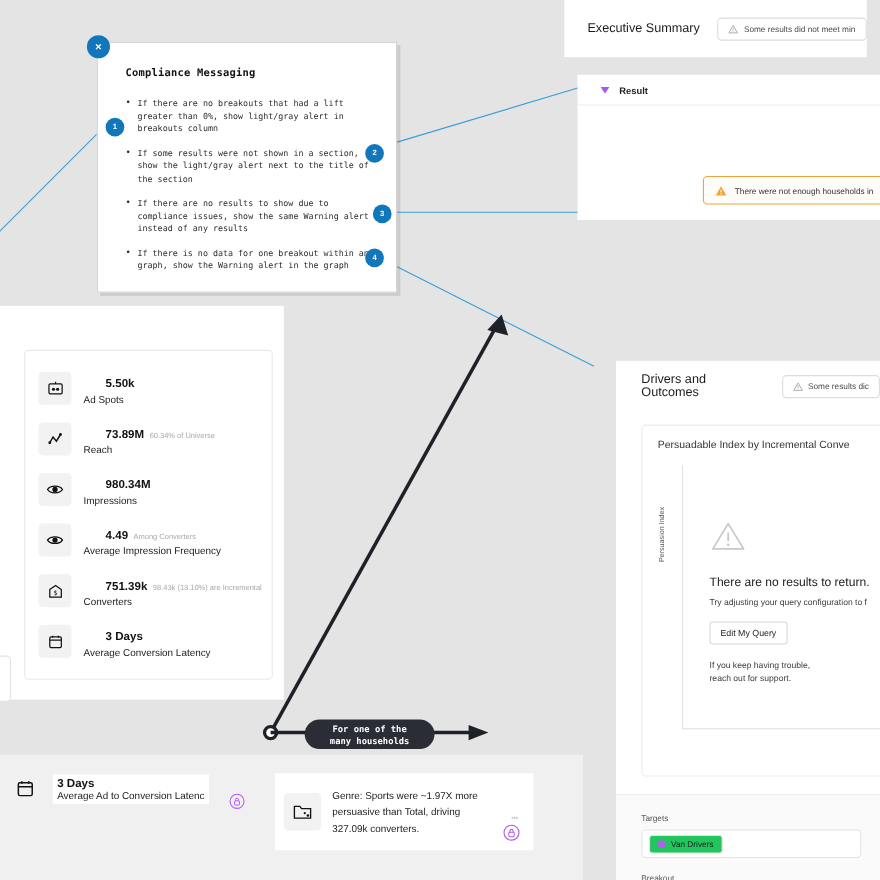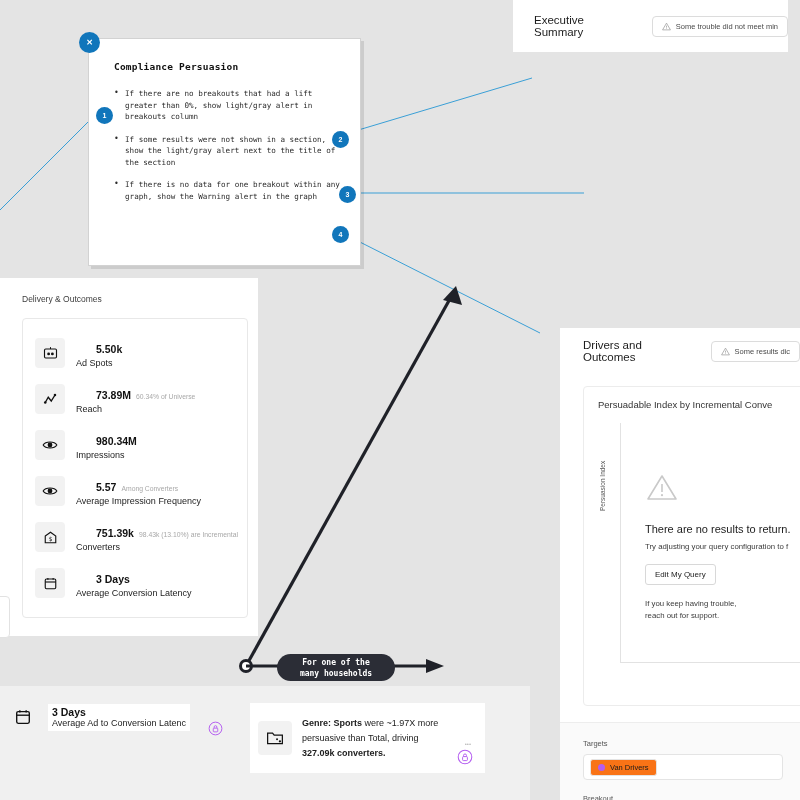--- a/index.html
+++ b/index.html
@@ -118,21 +118,21 @@
   #ad-lbl { font-size: 9px; color: #1c1c1c; position: relative; }
 
   #genre-card {
     position: absolute; left: 250px; top: 703px; width: 235px; height: 70px;
     background: #fff; display: flex; align-items: center; gap: 10px; padding-left: 8px;
     z-index: 14;
   }
   #genre-ico { width: 34px; height: 34px; flex:0 0 34px; background:#f2f2f2; border-radius:4px;
     display:flex; align-items:center; justify-content:center; color:#111; }
   #genre-text { font-size: 9px; line-height: 15px; color: #1c1c1c; }
-  #genre-text b { font-weight: bold; }
+  #genre-text b { font-weight: normal; }
 
   
   #panel-right { left: 560px; top: 280px; width: 240px; height: 520px; margin-top: 48px; }
   #drv-head { display:flex; align-items:center; height: 46px; padding-left: 23px; }
   #drv-title { font-size: 11.5px; color: #1c1c1c; }
   #drv-card {
     position:absolute; left: 23px; top: 58px; width: 260px; height: 320px;
     border: 1px solid #ececec; border-radius: 4px; background:#fff; padding: 12px 0 0 14px;
   }
   #drv-chart-title { font-size: 9.5px; color: #333; }
@@ -162,21 +162,21 @@
     position:absolute; left: 0; top: 394px; width: 240px; height: 130px;
     background:#fafafa; border-top:1px solid #ededed; padding: 16px 0 0 23px;
   }
   .ctl-lbl { font-size: 7.5px; color:#555; margin-bottom: 6px; }
   #target-box {
     width: 200px; height: 26px; border:1px solid #e4e4e4; border-radius:4px; background:#fff;
     display:flex; align-items:center; padding-left: 6px; margin-bottom: 14px;
   }
   .tag {
     display:flex; align-items:center; gap:5px; border:1px solid #e4e4e4; border-radius:3px;
-    background:#f97316; padding: 3px 7px; font-size: 7.5px; color:#1c1c1c;
+    background:#22c55e; padding: 3px 7px; font-size: 7.5px; color:#1c1c1c;
   }
   .dot { width:7px; height:7px; border-radius:50%; background:#b45df0; }
   #ctl-row { display:flex; gap: 26px; }
   .seg { display:flex; border:1px solid #e4e4e4; border-radius:3px; overflow:hidden; background:#fff; }
   .seg > div {
     padding: 4px 8px; font-size: 7.5px; color:#bdbdbd; border-right:1px solid #e4e4e4; cursor:pointer;
   }
   .seg > div:last-child { border-right: none; }
   .seg > div.on { color:#1c1c1c; font-weight:bold; background:#efefef; }
   .seg.plain > div { color:#3c3c3c; }
@@ -189,24 +189,25 @@
   <svg id="lines" viewBox="0 0 800 800">
     <g stroke="#3a9fd6" stroke-width="1" fill="none">
       <line x1="-5" y1="215" x2="98" y2="112"></line>
       <line x1="345" y1="134" x2="532" y2="78"></line>
       <line x1="353" y1="193" x2="584" y2="193"></line>
       <line x1="348" y1="236" x2="540" y2="333"></line>
     </g>
   </svg>
 
   <div class="note-card">
-    <div class="note-title">Compliance Persuasion</div>
+    <div class="note-title">Compliance Messaging</div>
     <ul class="note-list">
       <li>If there are no breakouts that had a lift greater than 0%, show light/gray alert in breakouts column</li>
       <li>If some results were not shown in a section, show the light/gray alert next to the title of the section</li>
+      <li>If there are no results to show due to compliance issues, show the same Warning alert instead of any results</li>
       <li>If there is no data for one breakout within any graph, show the Warning alert in the graph</li>
     </ul>
   </div>
 
   <div class="badge big" style="left:79px; top:32px;">✕</div>
   <div class="badge" style="left:96px; top:107px;">1</div>
   <div class="badge" style="left:332px; top:131px;">2</div>
   <div class="badge" style="left:339px; top:186px;">3</div>
   <div class="badge" style="left:332px; top:226px;">4</div>
 
@@ -222,28 +223,41 @@
 
   <div class="panel" id="panel-exec">
     <div id="exec-row">
       <div id="exec-title">Executive Summary</div>
       <div class="chip-warn-neutral">
         <svg width="9" height="9" viewBox="0 0 16 16">
           <path d="M8 2 L15 14 L1 14 Z" fill="none" stroke="#9a9a9a" stroke-width="1.3" stroke-linejoin="round"></path>
           <line x1="8" y1="6.5" x2="8" y2="10" stroke="#9a9a9a" stroke-width="1.3"></line>
           <circle cx="8" cy="11.8" r=".8" fill="#9a9a9a"></circle>
         </svg>
-        <span>Some trouble did not meet min</span>
-      </div>
-    </div>
-  </div>
-
+        <span>Some results did not meet min</span>
+      </div>
+    </div>
+  </div>
+
+  <div class="panel" id="panel-result">
+    <div id="result-head">
+      <span class="caret-down"></span>
+      <span id="result-label">Result</span>
+    </div>
+    <div id="alert-warn">
+      <svg width="11" height="11" viewBox="0 0 16 16">
+        <path d="M8 2 L15 14 L1 14 Z" fill="#f0a33c"></path>
+        <line x1="8" y1="6.5" x2="8" y2="10" stroke="#fff" stroke-width="1.4"></line>
+        <circle cx="8" cy="11.9" r=".9" fill="#fff"></circle>
+      </svg>
+      <span>There were not enough households in</span>
+    </div>
+  </div>
 
   <div class="panel" id="panel-left-top">
-    <div id="dlv-title">Delivery &amp; Outcomes</div>
     <div id="dlv-card">
 
       <div class="metric">
         <div class="metric-ico">
           <svg width="15" height="15" viewBox="0 0 20 20">
               <rect x="2" y="4" width="16" height="12" rx="1.6" fill="none" stroke="#111" stroke-width="1.5"></rect>
               <circle cx="7.5" cy="10.5" r="1.9" fill="#111"></circle>
               <circle cx="12.5" cy="10.5" r="1.9" fill="#111"></circle>
               <line x1="10" y1="1.5" x2="10" y2="4" stroke="#111" stroke-width="1.4"></line>
             </svg>
@@ -282,21 +296,21 @@
       </div>
 
       <div class="metric">
         <div class="metric-ico">
           <svg width="16" height="16" viewBox="0 0 20 20">
               <path d="M1.5 10 C4.5 5, 15.5 5, 18.5 10 C15.5 15, 4.5 15, 1.5 10 Z" fill="none" stroke="#111" stroke-width="1.5"></path>
               <circle cx="10" cy="10" r="3" fill="#111"></circle>
             </svg>
         </div>
         <div>
-          <div><span class="metric-val">5.57</span><span class="metric-sub">Among Converters</span></div>
+          <div><span class="metric-val">4.49</span><span class="metric-sub">Among Converters</span></div>
           <div class="metric-lbl">Average Impression Frequency</div>
         </div>
       </div>
 
       <div class="metric">
         <div class="metric-ico">
           <svg width="15" height="15" viewBox="0 0 20 20">
               <path d="M3 8 L10 3 L17 8 V17 H3 Z" fill="none" stroke="#111" stroke-width="1.5"></path>
               <text x="10" y="14.5" font-size="8" text-anchor="middle" fill="#111" font-family="monospace">$</text>
             </svg>

